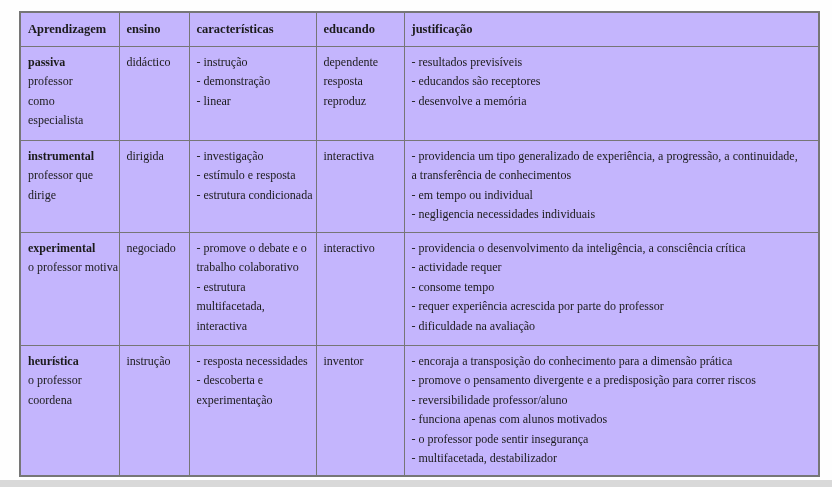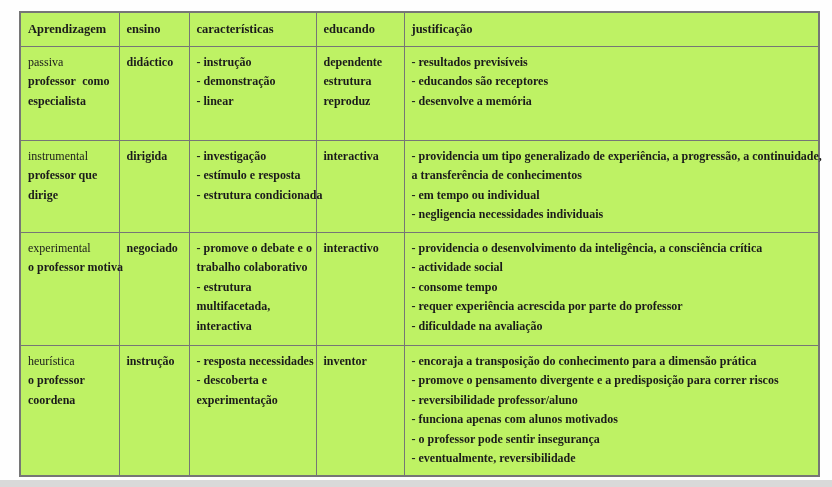--- a/index.html
+++ b/index.html
@@ -16,21 +16,21 @@
     overflow: hidden;
   }
   .doc-table {
     position: absolute;
     left: 19px;
     top: 11px;
     width: 799px;
     border-collapse: collapse;
     table-layout: fixed;
     border: 2px solid #767676;
-    background: #bef264;
+    background: #c4b5fd;
   }
   .doc-table th, .doc-table td {
     border: 1px solid #767676;
     vertical-align: top;
     text-align: left;
     padding: 6px 3px 6px 7px;
     font-size: 12px;
     line-height: 19.5px;
     font-weight: normal;
     box-sizing: border-box;
@@ -41,27 +41,27 @@
     font-weight: bold;
     font-size: 12.5px;
     padding-top: 7px;
   }
   .doc-table tbody tr:nth-child(1) { height: 94px; }
   .doc-table tbody tr:nth-child(2) { height: 92px; margin-left: 48px; }
   .doc-table tbody tr:nth-child(3) { height: 113px; }
   .doc-table tbody tr:nth-child(4) { height: 129px; }
   .line {
     white-space: nowrap;
-    font-weight: bold;
   }
-  td.col-0 .line:first-child { font-weight: normal; }
+  td.col-0 .line:first-child { font-weight: bold; }
   .line.spread {
     display: flex;
     justify-content: space-between;
     padding-right: 6px;
+    flex-direction: column;
   }
   .page-edge {
     position: absolute;
     left: 0;
     bottom: 0;
     width: 100%;
     height: 7px;
   }
 </style>
 </head>
@@ -97,21 +97,21 @@
         <td class="col-1">
           <div class="line">didáctico</div>
         </td>
         <td class="col-2">
           <div class="line">- instrução</div>
           <div class="line">- demonstração</div>
           <div class="line">- linear</div>
         </td>
         <td class="col-3">
           <div class="line">dependente</div>
-          <div class="line">estrutura</div>
+          <div class="line">resposta</div>
           <div class="line">reproduz</div>
         </td>
         <td class="col-4">
           <div class="line">- resultados previsíveis</div>
           <div class="line">- educandos são receptores</div>
           <div class="line">- desenvolve a memória</div>
         </td>
       </tr>
       <tr>
         <td class="col-0">
@@ -150,21 +150,21 @@
           <div class="line">trabalho colaborativo</div>
           <div class="line">- estrutura</div>
           <div class="line">multifacetada,</div>
           <div class="line">interactiva</div>
         </td>
         <td class="col-3">
           <div class="line">interactivo</div>
         </td>
         <td class="col-4">
           <div class="line">- providencia o desenvolvimento da inteligência, a consciência crítica</div>
-          <div class="line">- actividade social</div>
+          <div class="line">- actividade requer</div>
           <div class="line">- consome tempo</div>
           <div class="line">- requer experiência acrescida por parte do professor</div>
           <div class="line">- dificuldade na avaliação</div>
         </td>
       </tr>
       <tr>
         <td class="col-0">
           <div class="line">heurística</div>
           <div class="line">o professor</div>
           <div class="line">coordena</div>
@@ -179,19 +179,19 @@
         </td>
         <td class="col-3">
           <div class="line">inventor</div>
         </td>
         <td class="col-4">
           <div class="line">- encoraja a transposição do conhecimento para a dimensão prática</div>
           <div class="line">- promove o pensamento divergente e a predisposição para correr riscos</div>
           <div class="line">- reversibilidade professor/aluno</div>
           <div class="line">- funciona apenas com alunos motivados</div>
           <div class="line">- o professor pode sentir insegurança</div>
-          <div class="line">- eventualmente, reversibilidade</div>
+          <div class="line">- multifacetada, destabilizador</div>
         </td>
       </tr>
     </tbody>
 </table>
 
 <div class="page-edge" style="background: rgb(217, 217, 217);"></div>
 
 </body></html>

